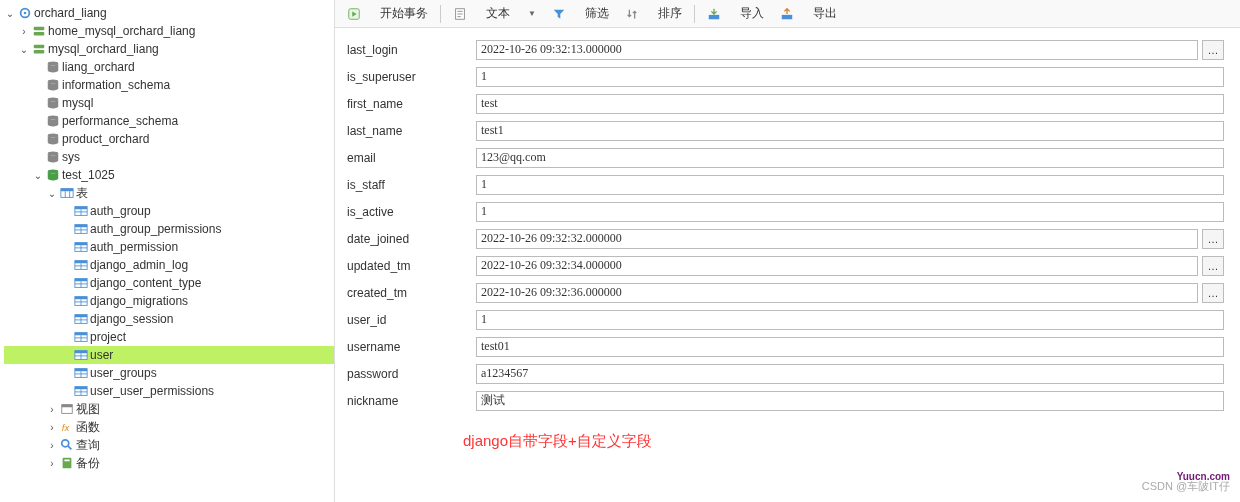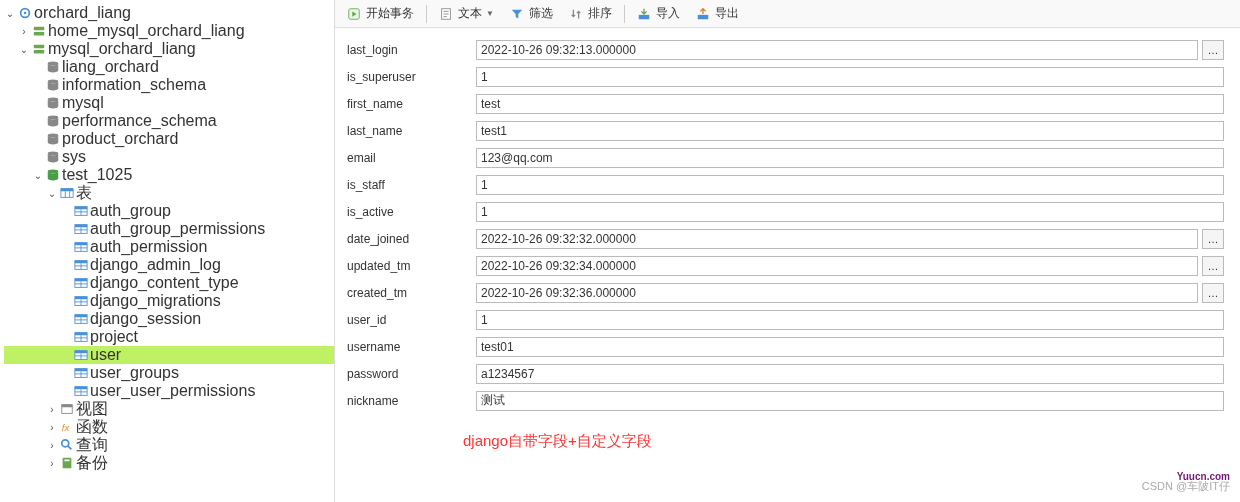--- a/index.html
+++ b/index.html
@@ -5,31 +5,31 @@
 *{box-sizing:border-box;margin:0;padding:0}
 body{font-family:"Microsoft YaHei",Arial,sans-serif;font-size:12px;color:#333;background:#fff;width:1240px;height:502px;overflow:hidden;position:relative}
 .layout{display:flex;height:100%}
 .sidebar{width:335px;border-right:1px solid #ddd;overflow-y:auto;padding:4px 0 4px 4px}
 .tree-item{display:flex;align-items:center;height:18px;padding:1px 0;cursor:default;white-space:nowrap}
 .tree-item.selected{background:#bef264}
 .indent{display:inline-block}
 .expander{width:12px;height:12px;display:inline-flex;align-items:center;justify-content:center;font-size:10px;color:#555;cursor:pointer;margin-right:2px}
 .expander.none{visibility:hidden}
 .node-icon{width:16px;height:16px;display:inline-flex;align-items:center;justify-content:flex-start;margin-right:0}
-.tree-label{font-size:16px;color:#333}
+.tree-label{font-size:12px;color:#333}
 .main{flex:1;display:flex;flex-direction:column}
 .toolbar{height:28px;border-bottom:1px solid #ddd;display:flex;align-items:center;padding:0 6px;background:#f9f9f9;gap:4px}
-.tb-btn{display:flex;align-items:center;gap:3px;padding:2px 6px;border-radius:2px;cursor:pointer;font-size:12px;color:#333}
+.tb-btn{display:flex;align-items:center;gap:17px;padding:2px 6px;border-radius:2px;cursor:pointer;font-size:12px;color:#333}
 .tb-sep{width:1px;height:18px;background:#ccc;margin:0 2px}
 .dropdown-arrow{font-size:8px;color:#666;margin-left:1px}
 .form-area{flex:1;padding:8px 16px 4px 8px;overflow-y:auto}
 .form-row{display:flex;align-items:center;height:27px}
 .form-label{width:133px;padding-left:4px;font-size:12px;color:#333}
 .form-input-wrap{flex:1;display:flex;align-items:center;gap:4px}
-.form-input{flex:1;height:20px;border:1px solid #bbb;padding:0 4px;font-size:12px;font-family:Liberation Sans, sans-serif;color:#333;background:#fff}
+.form-input{flex:1;height:20px;border:1px solid #bbb;padding:0 4px;font-size:12px;font-family:Liberation Serif, serif;color:#333;background:#fff}
 .ellipsis-btn{width:22px;height:20px;border:1px solid #bbb;background:#f5f5f5;cursor:pointer;display:flex;align-items:center;justify-content:center;font-size:11px;color:#333}
 .note{color:#ff3333;font-size:15px;margin:18px 0 0 120px}
 .watermark{position:absolute;right:10px;bottom:20px;color:#701a75;font-size:10px;font-weight:bold}
 .csdn{position:absolute;right:10px;bottom:8px;color:#aaa;font-size:11px}
 
 svg{display:block}
 .ic-db{fill:#4a9e4a}
 .ic-schema{fill:#888}
 </style>
 </head>

